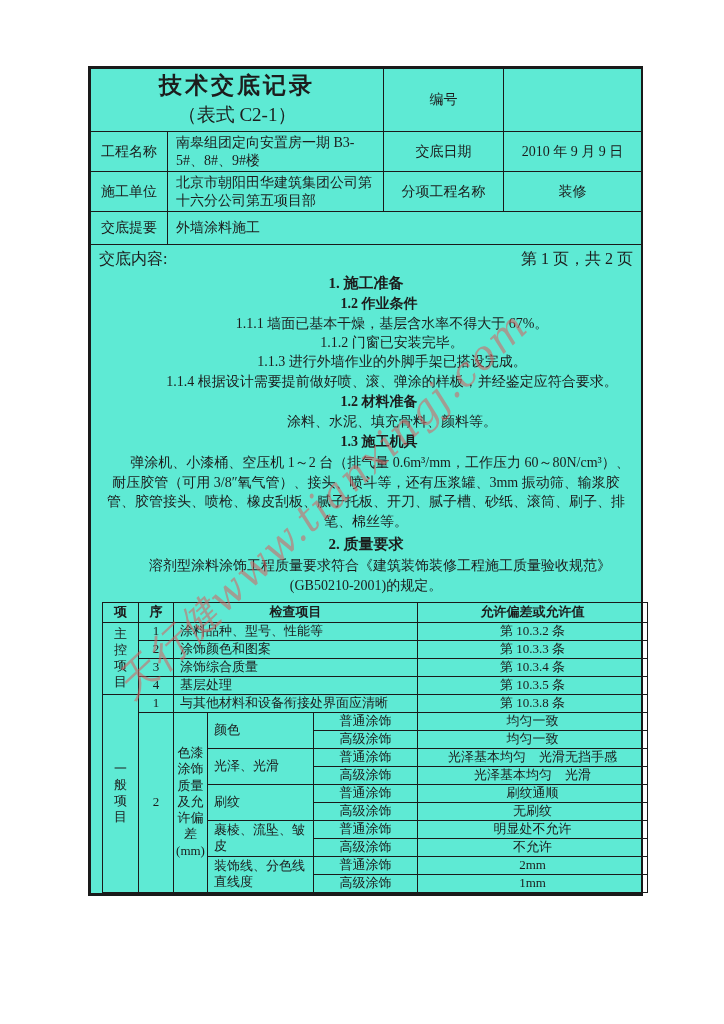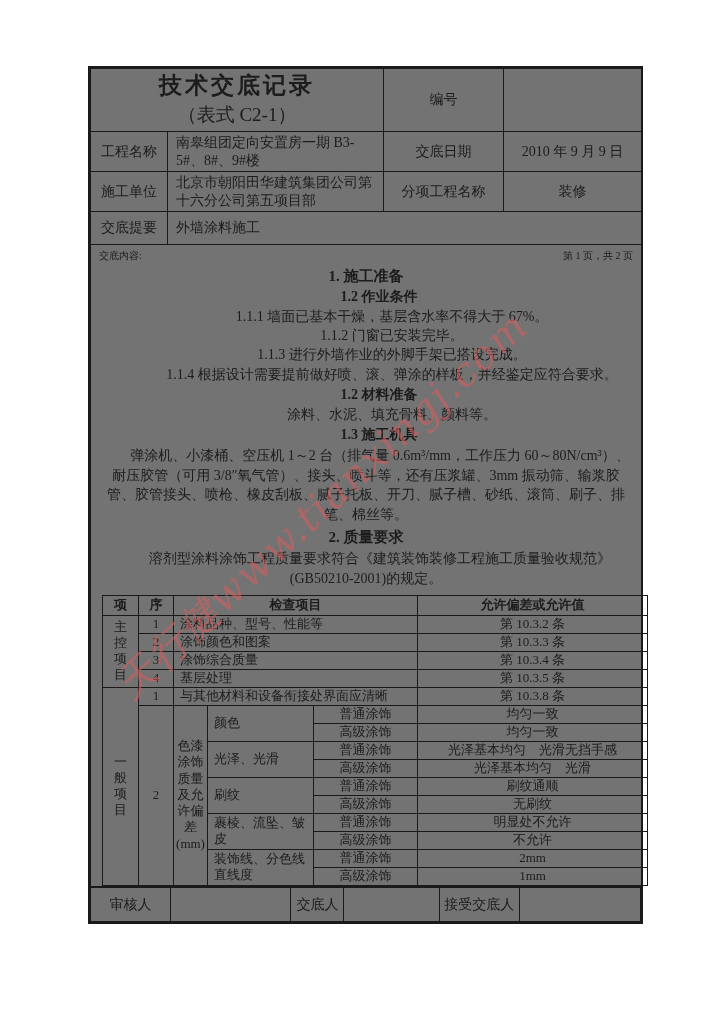--- a/index.html
+++ b/index.html
@@ -4,36 +4,36 @@
 <style>
   html,body{margin:0;padding:0;}
   body{
     width:724px;height:1024px;background:#ffffff;
     font-family:"Liberation Serif","DejaVu Serif",serif;
     color:#1c1c1c;position:relative;overflow:hidden;
   }
   .sheet{position:absolute;inset:0;}
   .form{
     position:absolute;left:88px;top:66px;width:551px;
-    border:2px solid #1a1a1a;background:#737373;
+    border:2px solid #1a1a1a;background:#5eead4;
   }
   table{border-collapse:collapse;table-layout:fixed;width:100%;}
   td{border:1px solid #1a1a1a;padding:1px 4px;font-size:14px;vertical-align:middle;}
   
   .head-table td{text-align:center;}
   .title-cell{height:60px;}
   .doc-title{font-size:23px;font-weight:bold;letter-spacing:3px;line-height:1.2;}
   .doc-sub{font-size:19px;margin-top:2px;}
   .row-mid td{height:37px;}
   .row-sum td{height:30px;font-family:Liberation Mono, monospace;}
   .val-left{text-align:left !important;padding-left:8px !important;}
   .lbl{text-align:center;}
   
   .content-cell{height:637px;vertical-align:top;padding:4px 8px 0 8px;}
-  .content-head{display:flex;justify-content:space-between;font-size:10px;margin-bottom:2px;align-items:flex-end;}
+  .content-head{display:flex;justify-content:space-between;font-size:16px;margin-bottom:2px;align-items:flex-end;}
   .sec-title{font-weight:bold;font-size:15px;margin:4px 0 2px 0;}
   .sub-title{font-weight:bold;font-size:14px;margin:2px 0 2px 26px;}
   .item-line{font-size:14px;margin:1px 0 1px 52px;line-height:1.3;}
   .plain-line{font-size:14px;margin:1px 0 1px 52px;line-height:1.3;}
   .para{font-size:14px;text-indent:2em;line-height:1.4;margin:1px 0;}
   
   .qt{width:545px;margin:6px 0 0 3px;}
   .qt td{font-size:13px;text-align:center;padding:0 2px;height:17px;line-height:1.25;}
   .qt .hdr td{font-weight:bold;height:19px;}
   .qt .check{text-align:left;padding-left:6px;}
@@ -215,39 +215,19 @@
               <td>高级涂饰</td>
               <td>1mm</td>
             </tr>
           </tbody>
               </table>
         </td>
       </tr>
     </tbody>
       </table>
 
-    <table class="sig-table">
-      <colgroup>
-          <col style="width:80px">
-          <col style="width:120px">
-          <col style="width:53px">
-          <col style="width:95px">
-          <col style="width:80px">
-          <col style="width:121px">
-        </colgroup>
-      <tbody>
-          <tr>
-        <td>审核人</td>
-        <td></td>
-        <td>交底人</td>
-        <td></td>
-        <td>接受交底人</td>
-        <td></td>
-      </tr>
-    </tbody>
-      </table>
   </div>
 
   <div class="notes">
   </div>
 
   <div class="watermark" style="color: rgb(217, 95, 95);">天行健www.tianxingj.com</div>
 </div>
 
 </body></html>

